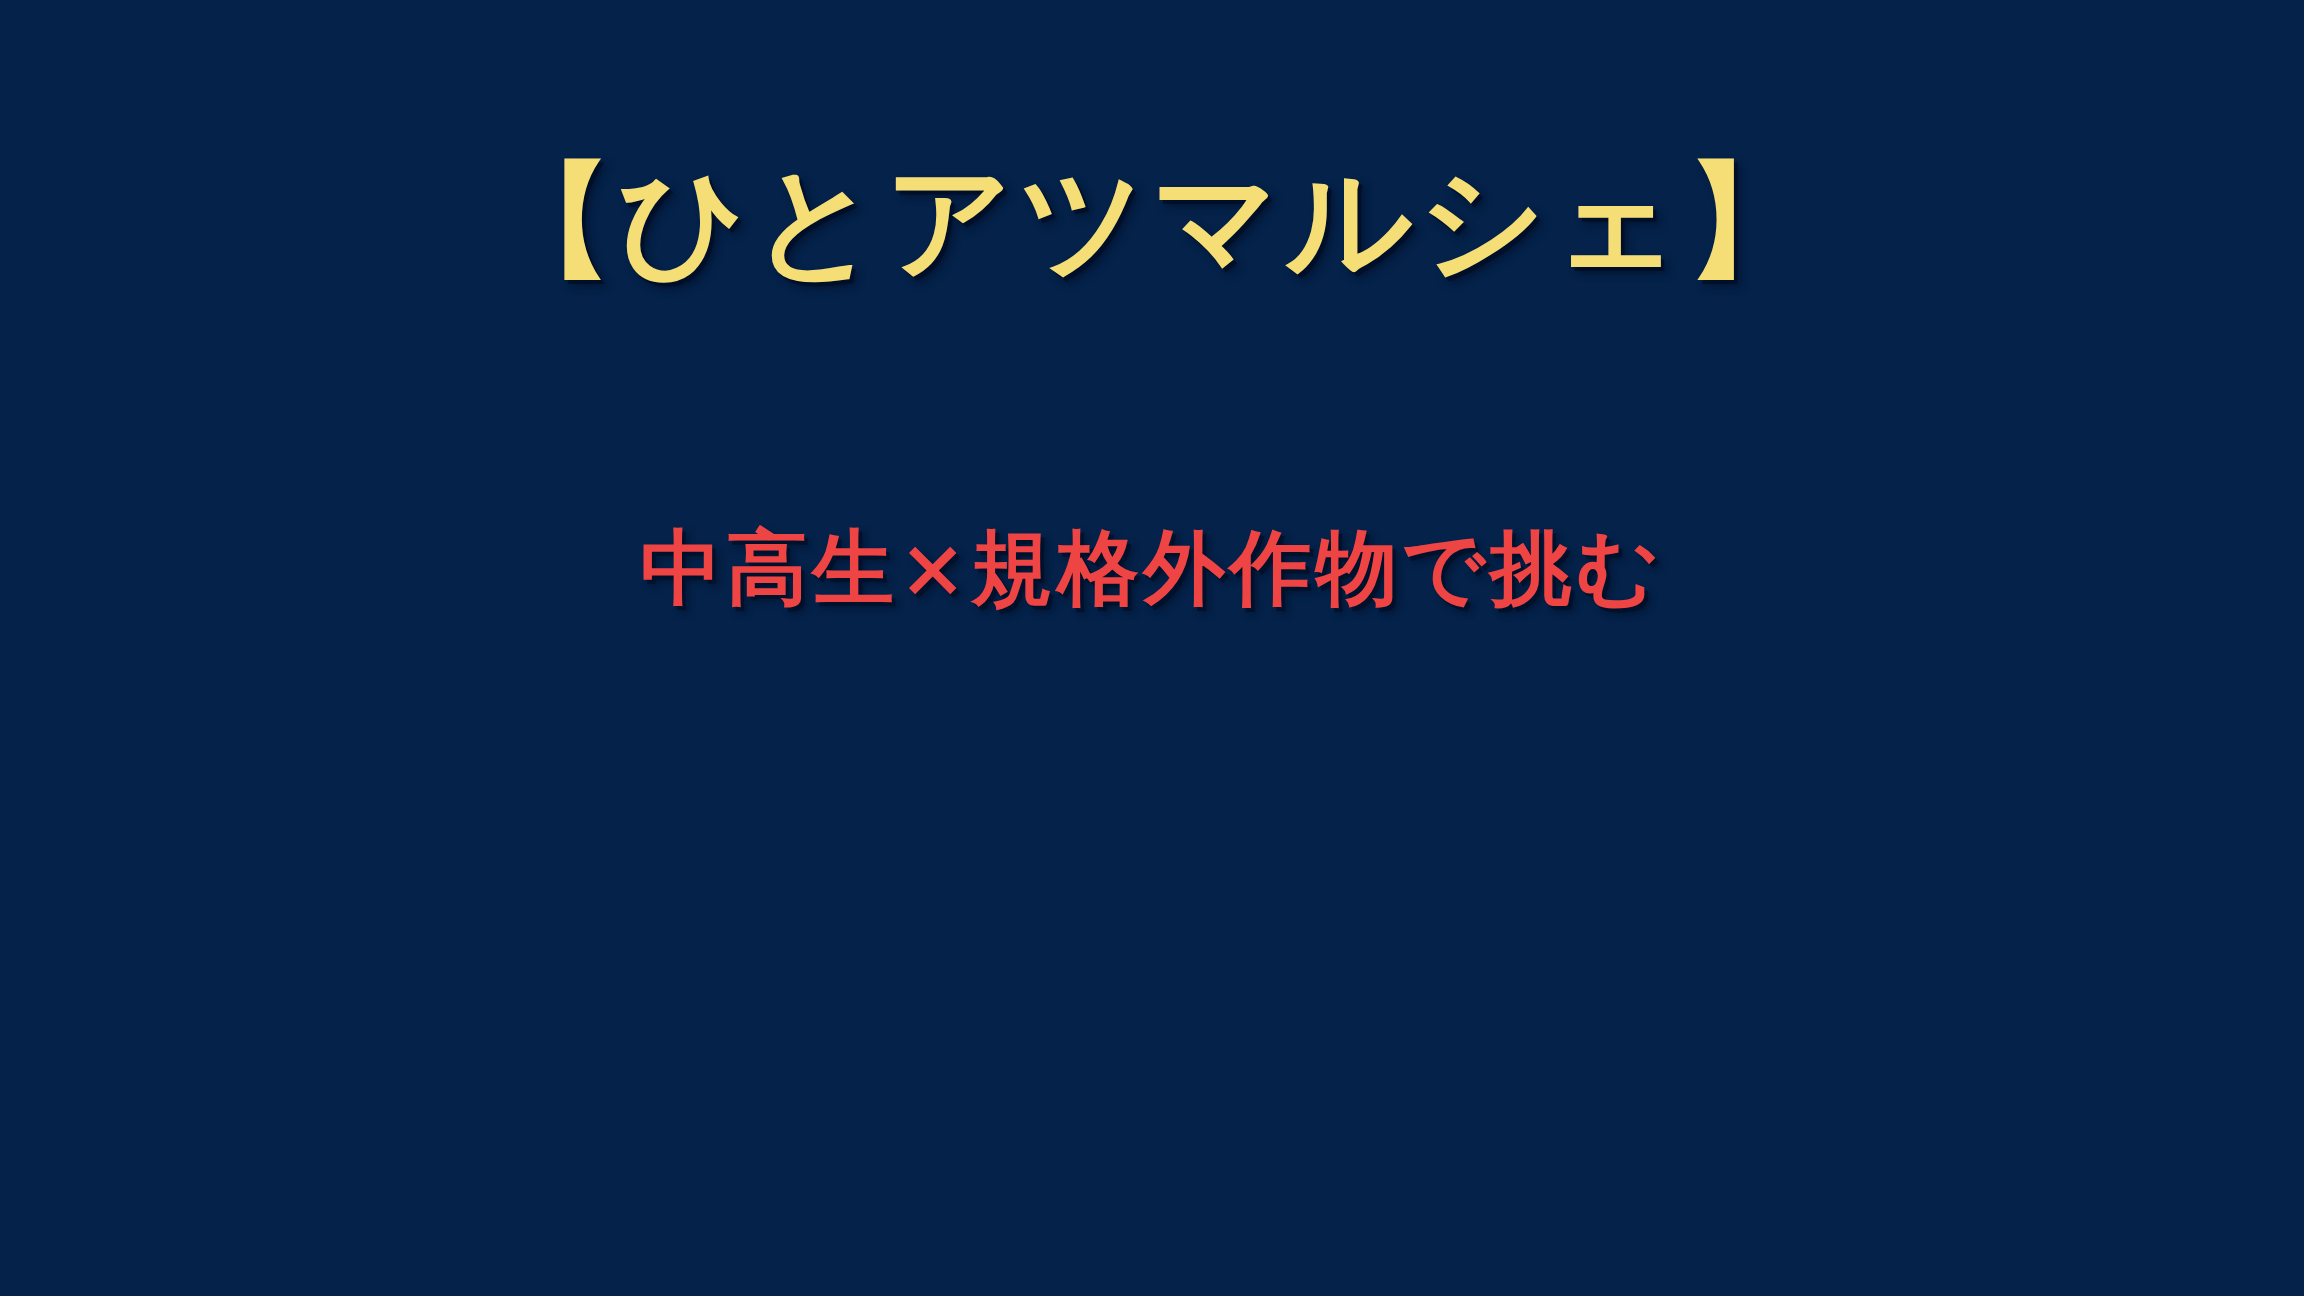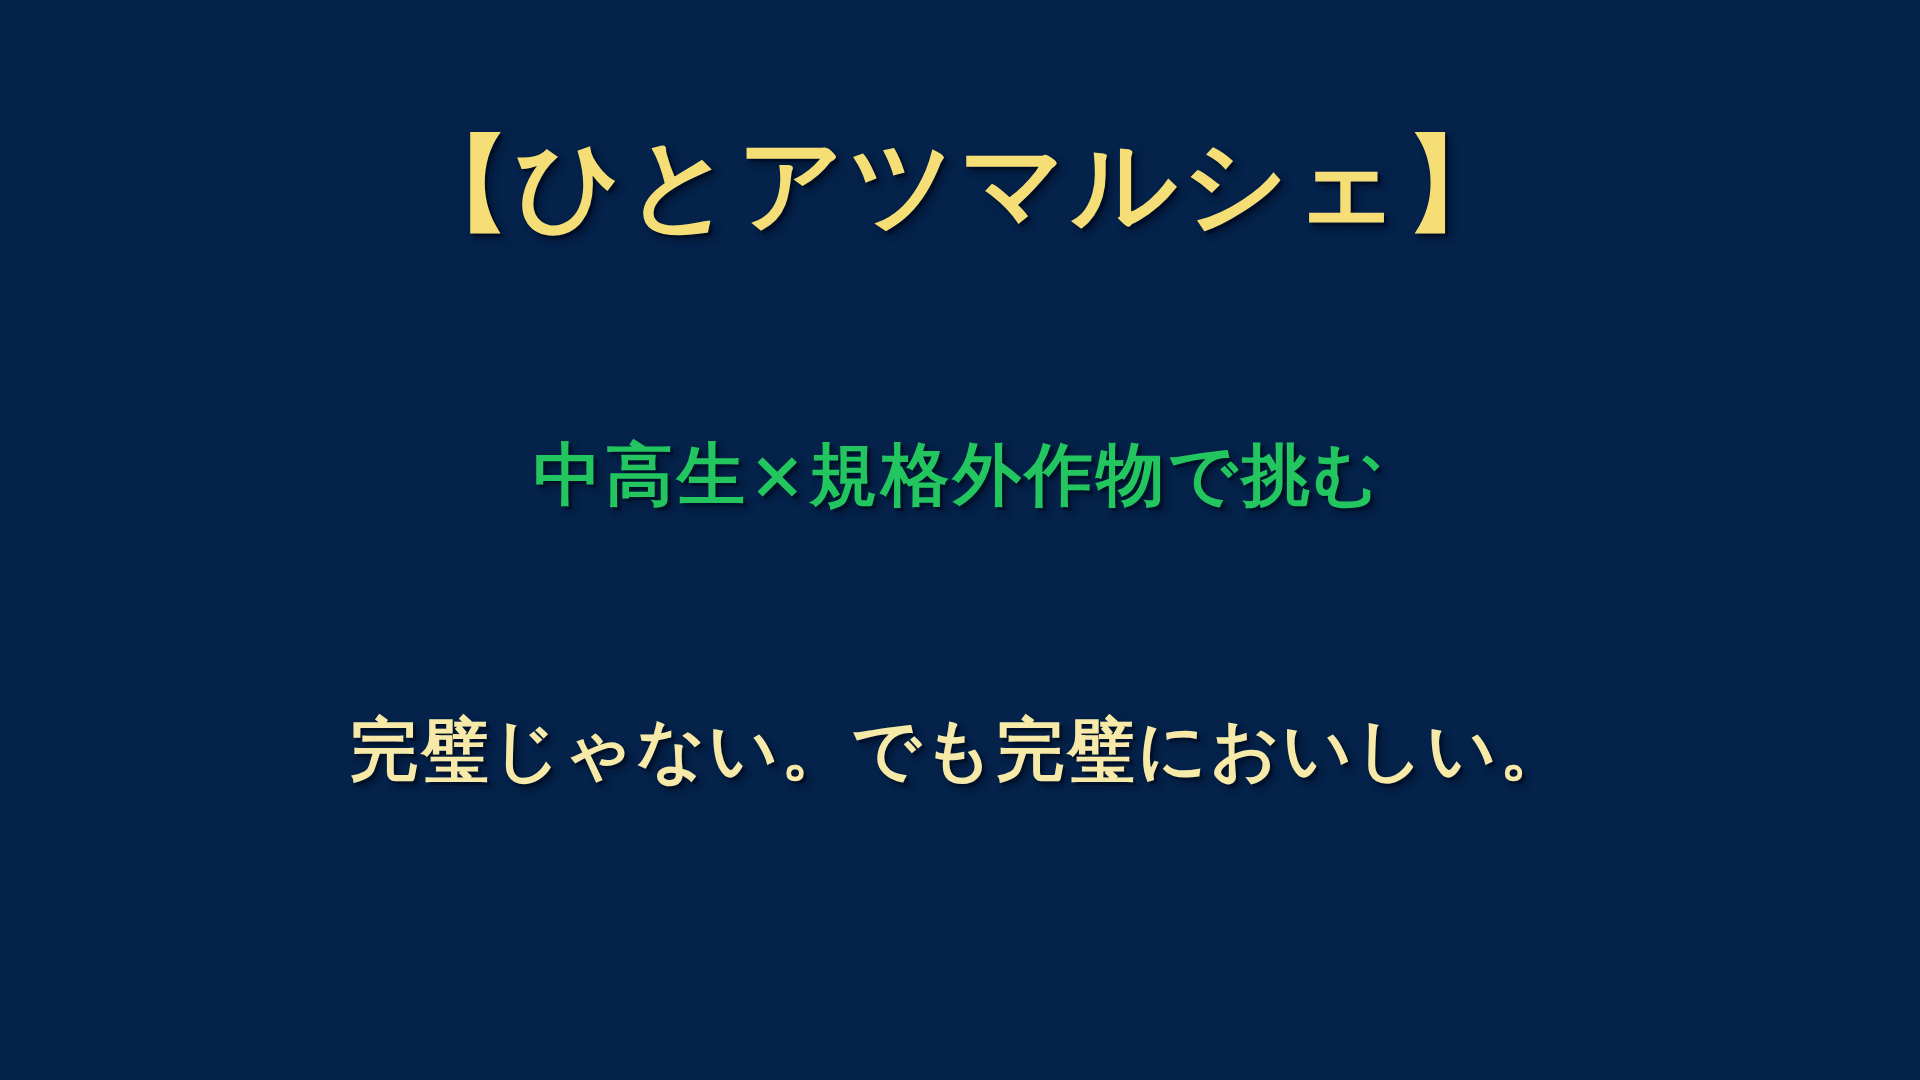--- a/index.html
+++ b/index.html
@@ -57,21 +57,21 @@
     text-align: center;
   }
 
   .subtitle-line {
     display: block;
     font-family: "DejaVu Serif", "Liberation Serif", serif;
     font-size: 68px;
     line-height: 1.36;
     font-weight: 700;
     letter-spacing: 0.055em;
-    color: #22c55e;
+    color: #ef4444;
     text-shadow:
        3px 3px 0 rgba(0, 14, 38, 0.7),
        5px 5px 6px rgba(0, 10, 30, 0.5);
     white-space: nowrap;
   }
 
   
   .tagline-block {
     position: absolute;
     left: 0;
@@ -100,17 +100,14 @@
 <div class="slide">
 
   <div class="title-block">
     <span class="title-line">【ひとアツマルシェ】</span>
   </div>
 
   <div class="subtitle-block">
     <span class="subtitle-line">中高生×規格外作物で挑む</span>
   </div>
 
-  <div class="tagline-block">
-    <span class="tagline-line">完璧じゃない。でも完璧においしい。</span>
-  </div>
 
 </div>
 
 </body></html>

